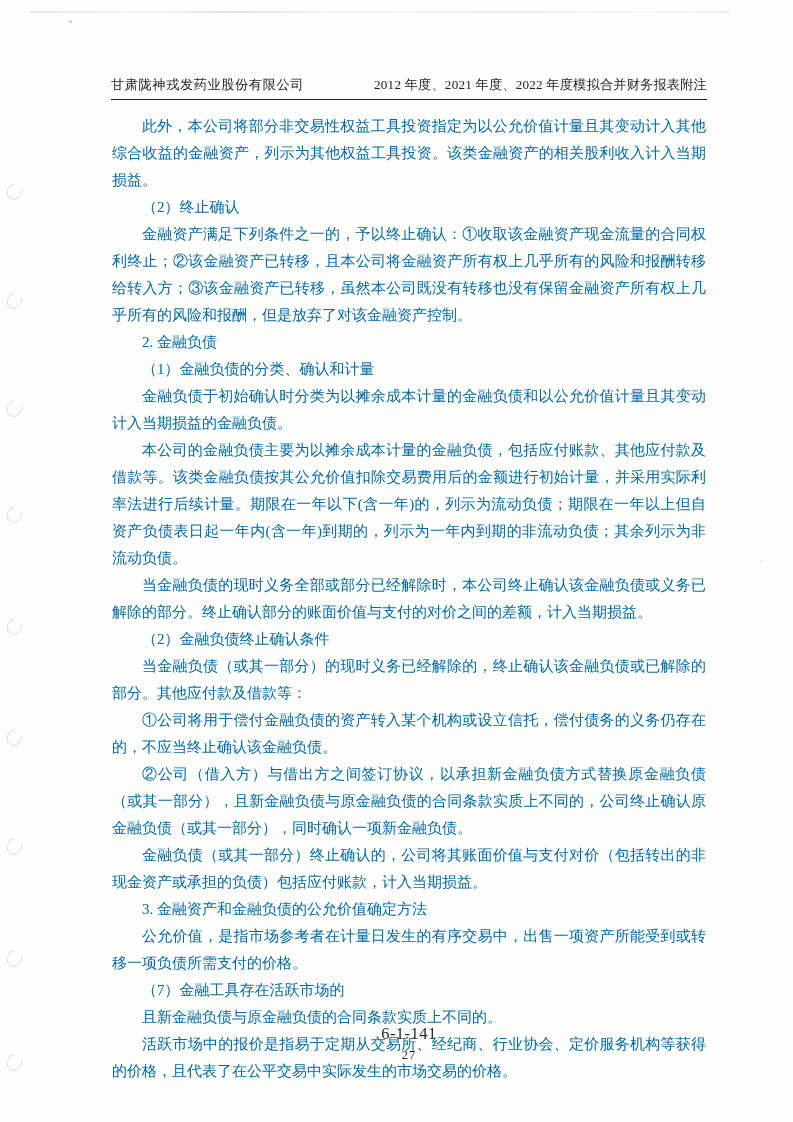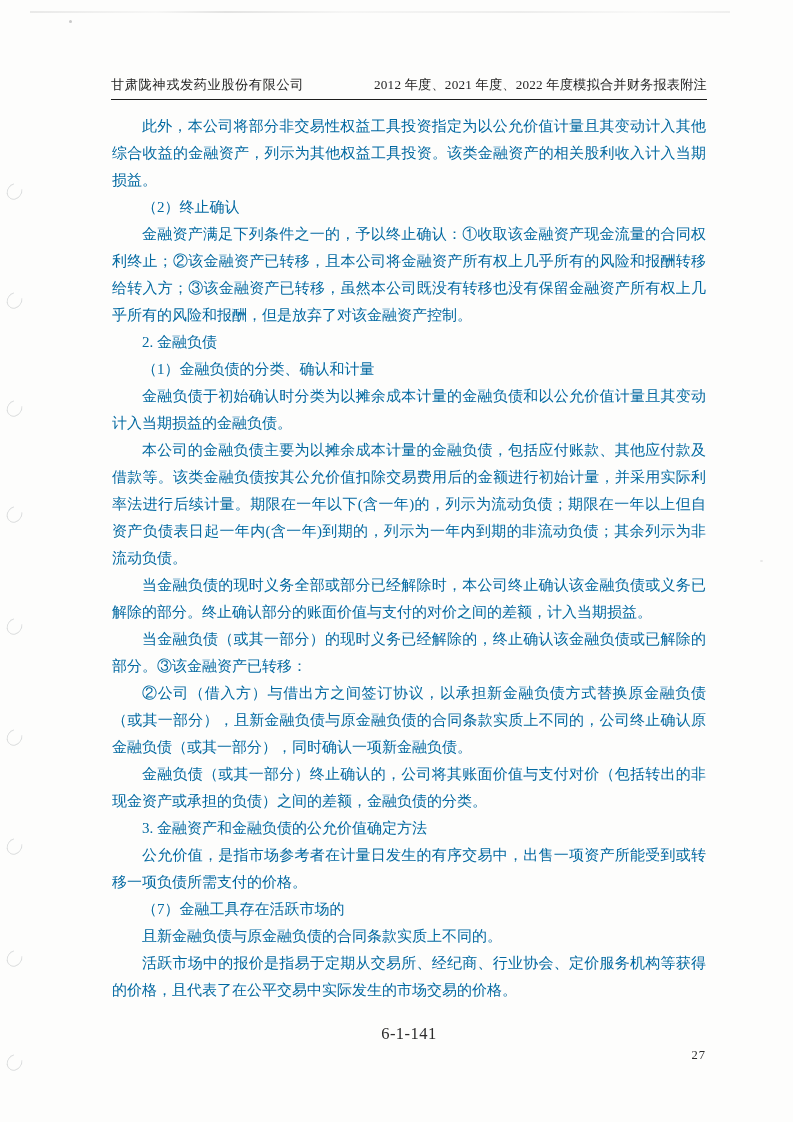--- a/index.html
+++ b/index.html
@@ -78,21 +78,21 @@
   }
   .doc-body p.para {
     margin: 0;
     text-indent: 2em;
   }
   .footer-page-number {
     position: absolute;
     left: 112px;
     top: 1048px;
     width: 594px;
-    text-align: right;
+    text-align: center;
     font-size: 12.5px;
     color: #2b2b2b;
     letter-spacing: 1px;
   }
   .footer-doc-number {
     position: absolute;
     left: 112px;
     top: 1024px;
     width: 594px;
     text-align: center;
@@ -130,23 +130,25 @@
 
   <div class="doc-body">
       <p class="para">此外，本公司将部分非交易性权益工具投资指定为以公允价值计量且其变动计入其他综合收益的金融资产，列示为其他权益工具投资。该类金融资产的相关股利收入计入当期损益。</p>
       <p class="para">（2）终止确认</p>
       <p class="para">金融资产满足下列条件之一的，予以终止确认：①收取该金融资产现金流量的合同权利终止；②该金融资产已转移，且本公司将金融资产所有权上几乎所有的风险和报酬转移给转入方；③该金融资产已转移，虽然本公司既没有转移也没有保留金融资产所有权上几乎所有的风险和报酬，但是放弃了对该金融资产控制。</p>
       <p class="para">2. 金融负债</p>
       <p class="para">（1）金融负债的分类、确认和计量</p>
       <p class="para">金融负债于初始确认时分类为以摊余成本计量的金融负债和以公允价值计量且其变动计入当期损益的金融负债。</p>
       <p class="para">本公司的金融负债主要为以摊余成本计量的金融负债，包括应付账款、其他应付款及借款等。该类金融负债按其公允价值扣除交易费用后的金额进行初始计量，并采用实际利率法进行后续计量。期限在一年以下(含一年)的，列示为流动负债；期限在一年以上但自资产负债表日起一年内(含一年)到期的，列示为一年内到期的非流动负债；其余列示为非流动负债。</p>
       <p class="para">当金融负债的现时义务全部或部分已经解除时，本公司终止确认该金融负债或义务已解除的部分。终止确认部分的账面价值与支付的对价之间的差额，计入当期损益。</p>
-      <p class="para">当金融负债（或其一部分）的现时义务已经解除的，终止确认该金融负债或已解除的部分。③该金融资产已转移：</p>
+      <p class="para">（2）金融负债终止确认条件</p>
+      <p class="para">当金融负债（或其一部分）的现时义务已经解除的，终止确认该金融负债或已解除的部分。其他应付款及借款等：</p>
+      <p class="para">①公司将用于偿付金融负债的资产转入某个机构或设立信托，偿付债务的义务仍存在的，不应当终止确认该金融负债。</p>
       <p class="para">②公司（借入方）与借出方之间签订协议，以承担新金融负债方式替换原金融负债（或其一部分），且新金融负债与原金融负债的合同条款实质上不同的，公司终止确认原金融负债（或其一部分），同时确认一项新金融负债。</p>
-      <p class="para">金融负债（或其一部分）终止确认的，公司将其账面价值与支付对价（包括转出的非现金资产或承担的负债）之间的差额，金融负债的分类。</p>
+      <p class="para">金融负债（或其一部分）终止确认的，公司将其账面价值与支付对价（包括转出的非现金资产或承担的负债）包括应付账款，计入当期损益。</p>
       <p class="para">3. 金融资产和金融负债的公允价值确定方法</p>
       <p class="para">公允价值，是指市场参考者在计量日发生的有序交易中，出售一项资产所能受到或转移一项负债所需支付的价格。</p>
       <p class="para">（7）金融工具存在活跃市场的</p>
       <p class="para">且新金融负债与原金融负债的合同条款实质上不同的。</p>
       <p class="para">活跃市场中的报价是指易于定期从交易所、经纪商、行业协会、定价服务机构等获得的价格，且代表了在公平交易中实际发生的市场交易的价格。</p>
     </div>
 
   <div class="footer-page-number">27</div>
   <div class="footer-doc-number">6-1-141</div>
 

